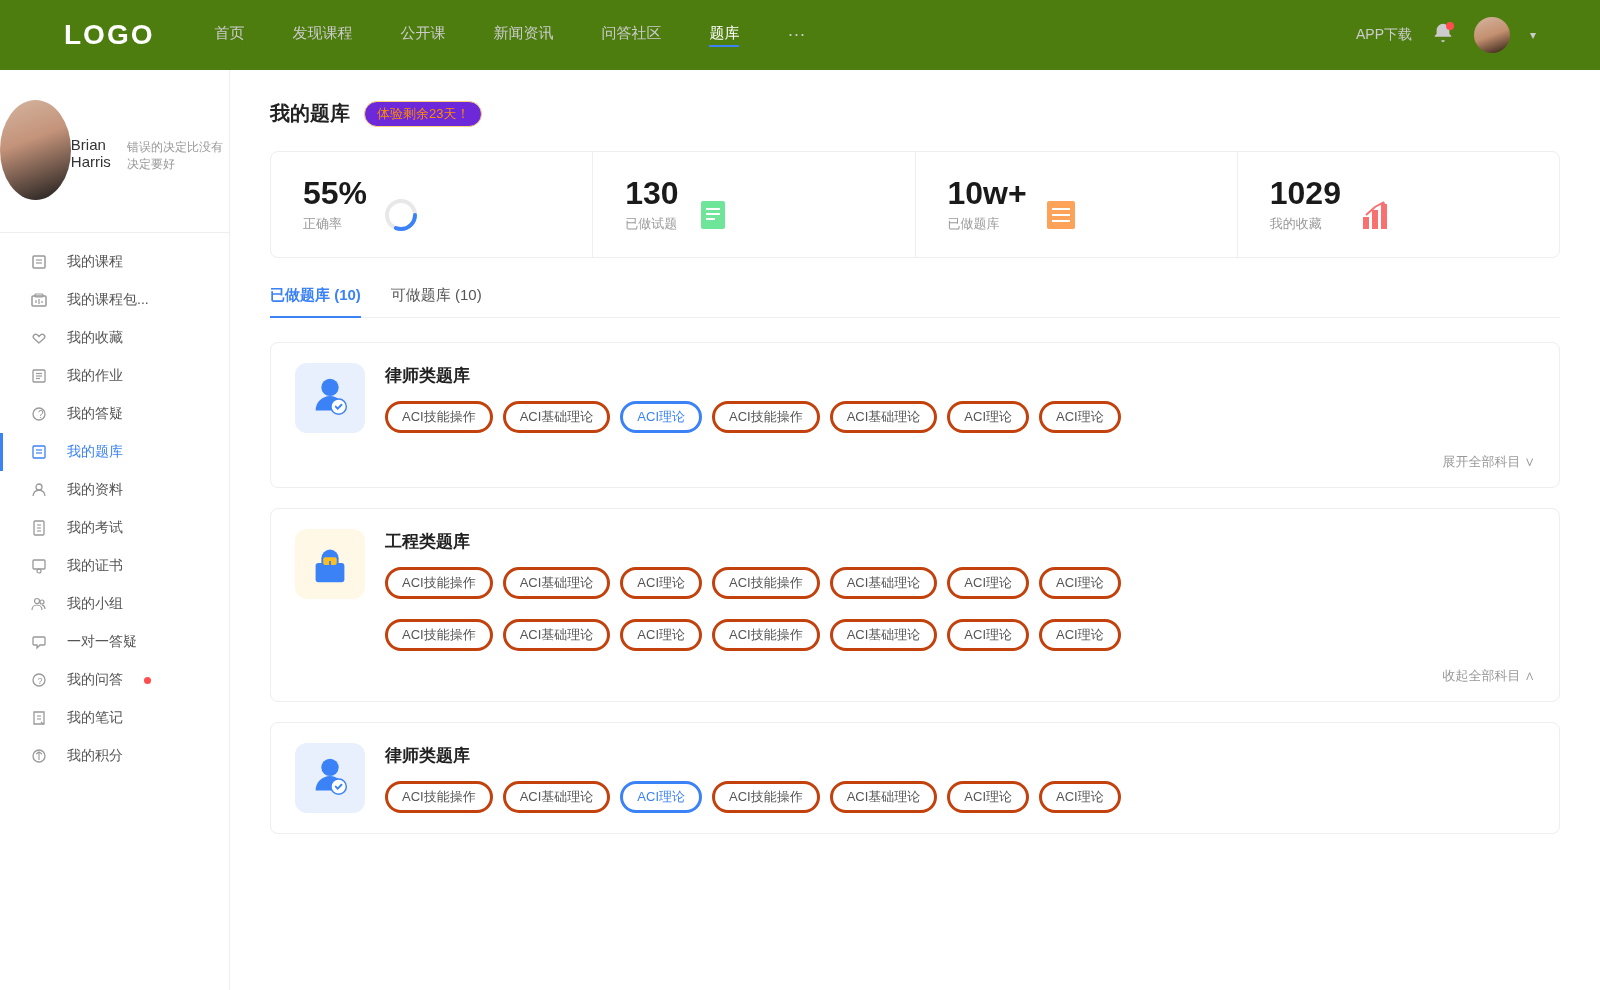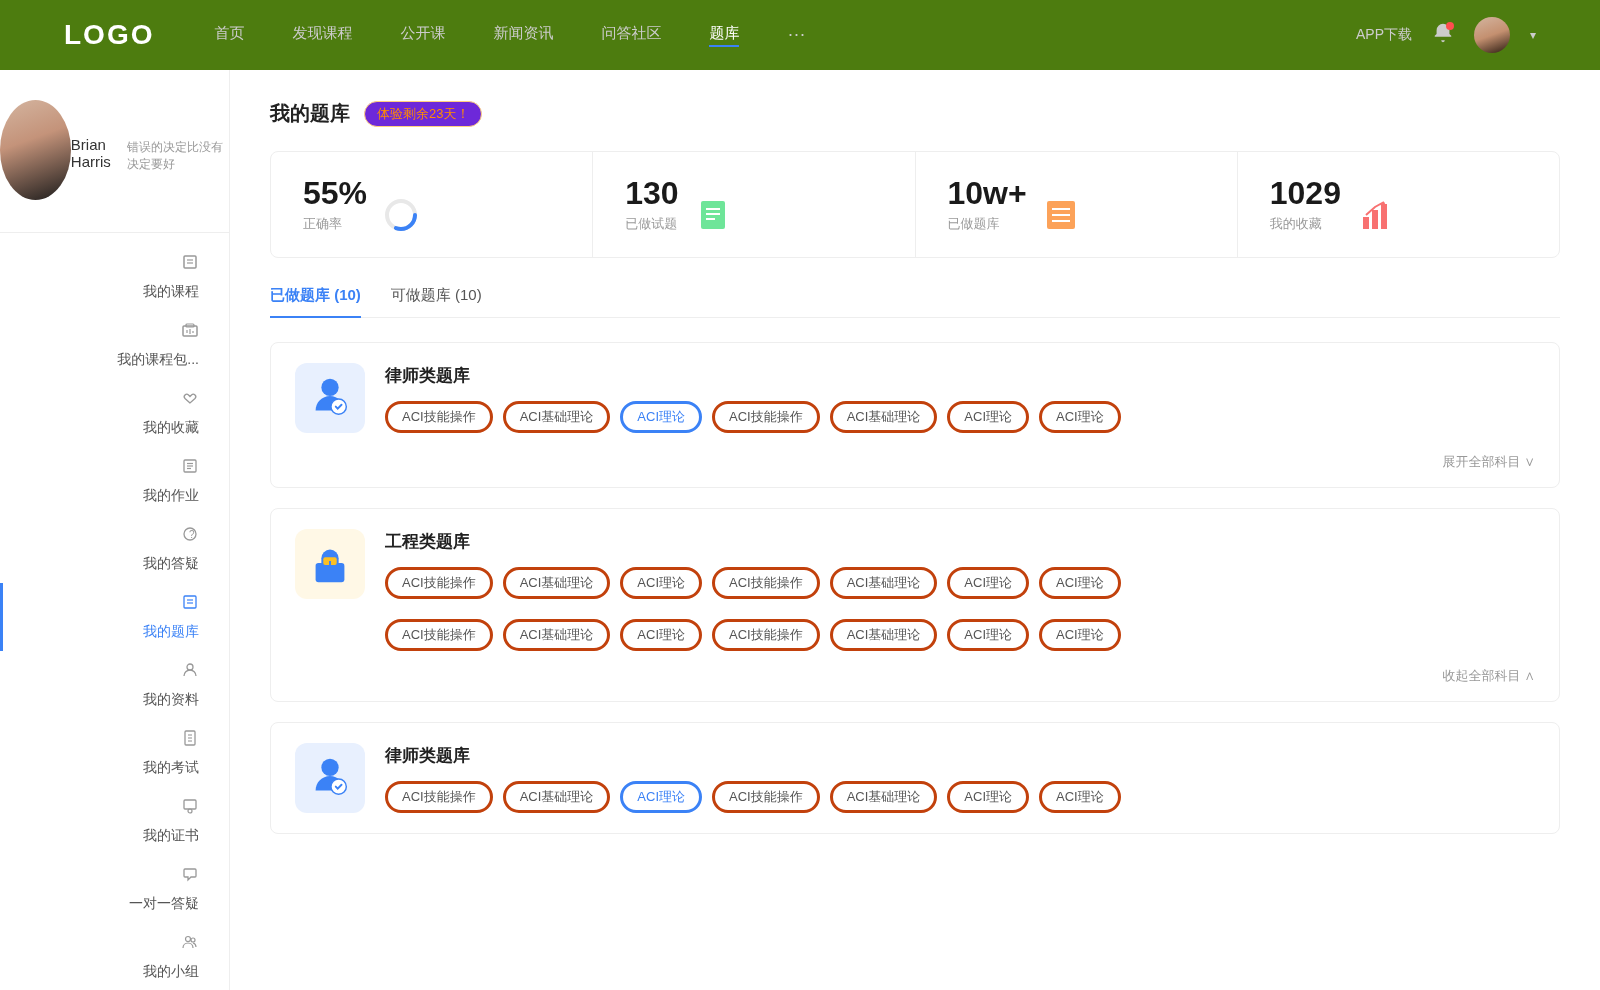--- a/index.html
+++ b/index.html
@@ -114,26 +114,25 @@
     }
     .profile-motto {
       font-size: 12px;
       color: #999;
     }
     .sidebar-menu {
       padding: 10px 0;
     }
     .sidebar-item {
       display: flex;
-      align-items: flex-end;
+      align-items: center;
       padding: 10px 30px;
       cursor: pointer;
-      gap: 12px;
+      gap: 19px;
       position: relative;
-      flex-direction: column;
     }
     .sidebar-item.active {
       color: #3b82f6;
     }
     .sidebar-item.active::before {
       content: '';
       position: absolute;
       left: 0; top: 0; bottom: 0;
       width: 3px;
       background: #3b82f6;
@@ -463,36 +462,36 @@
               <rect x="2" y="2" width="12" height="9" rx="1" stroke="#999" stroke-width="1.3"></rect>
               <circle cx="8" cy="13" r="2" stroke="#999" stroke-width="1.2"></circle>
             </svg>
         </span>
         <span class="sidebar-label">我的证书</span>
       </div>
 
       <div class="sidebar-item">
         <span class="sidebar-icon">
           <svg width="16" height="16" viewBox="0 0 16 16" fill="none">
-              <path d="M3 3h10a1 1 0 011 1v6a1 1 0 01-1 1H9l-3 3v-3H3a1 1 0 01-1-1V4a1 1 0 011-1z" stroke="#999" stroke-width="1.3" fill="none"></path>
-            </svg>
-        </span>
-        <span class="sidebar-label">一对一答疑</span>
-      </div>
-
-      <div class="sidebar-item">
-        <span class="sidebar-icon">
-          <svg width="16" height="16" viewBox="0 0 16 16" fill="none">
               <circle cx="6" cy="5" r="2.5" stroke="#999" stroke-width="1.2"></circle>
               <circle cx="11" cy="6" r="2" stroke="#999" stroke-width="1.2"></circle>
               <path d="M1 14c0-2.8 2.2-5 5-5s5 2.2 5 5" stroke="#999" stroke-width="1.2" fill="none"></path>
               <path d="M11 9c1.7.4 3 2 3 4" stroke="#999" stroke-width="1.2" fill="none"></path>
             </svg>
         </span>
         <span class="sidebar-label">我的小组</span>
+      </div>
+
+      <div class="sidebar-item">
+        <span class="sidebar-icon">
+          <svg width="16" height="16" viewBox="0 0 16 16" fill="none">
+              <path d="M3 3h10a1 1 0 011 1v6a1 1 0 01-1 1H9l-3 3v-3H3a1 1 0 01-1-1V4a1 1 0 011-1z" stroke="#999" stroke-width="1.3" fill="none"></path>
+            </svg>
+        </span>
+        <span class="sidebar-label">一对一答疑</span>
       </div>
 
       <div class="sidebar-item">
         <span class="sidebar-icon">
           <svg width="16" height="16" viewBox="0 0 16 16" fill="none">
               <circle cx="8" cy="8" r="6" stroke="#999" stroke-width="1.3"></circle>
               <text x="6.5" y="12" font-size="9" fill="#999">?</text>
             </svg>
         </span>
         <span class="sidebar-label">我的问答</span>

